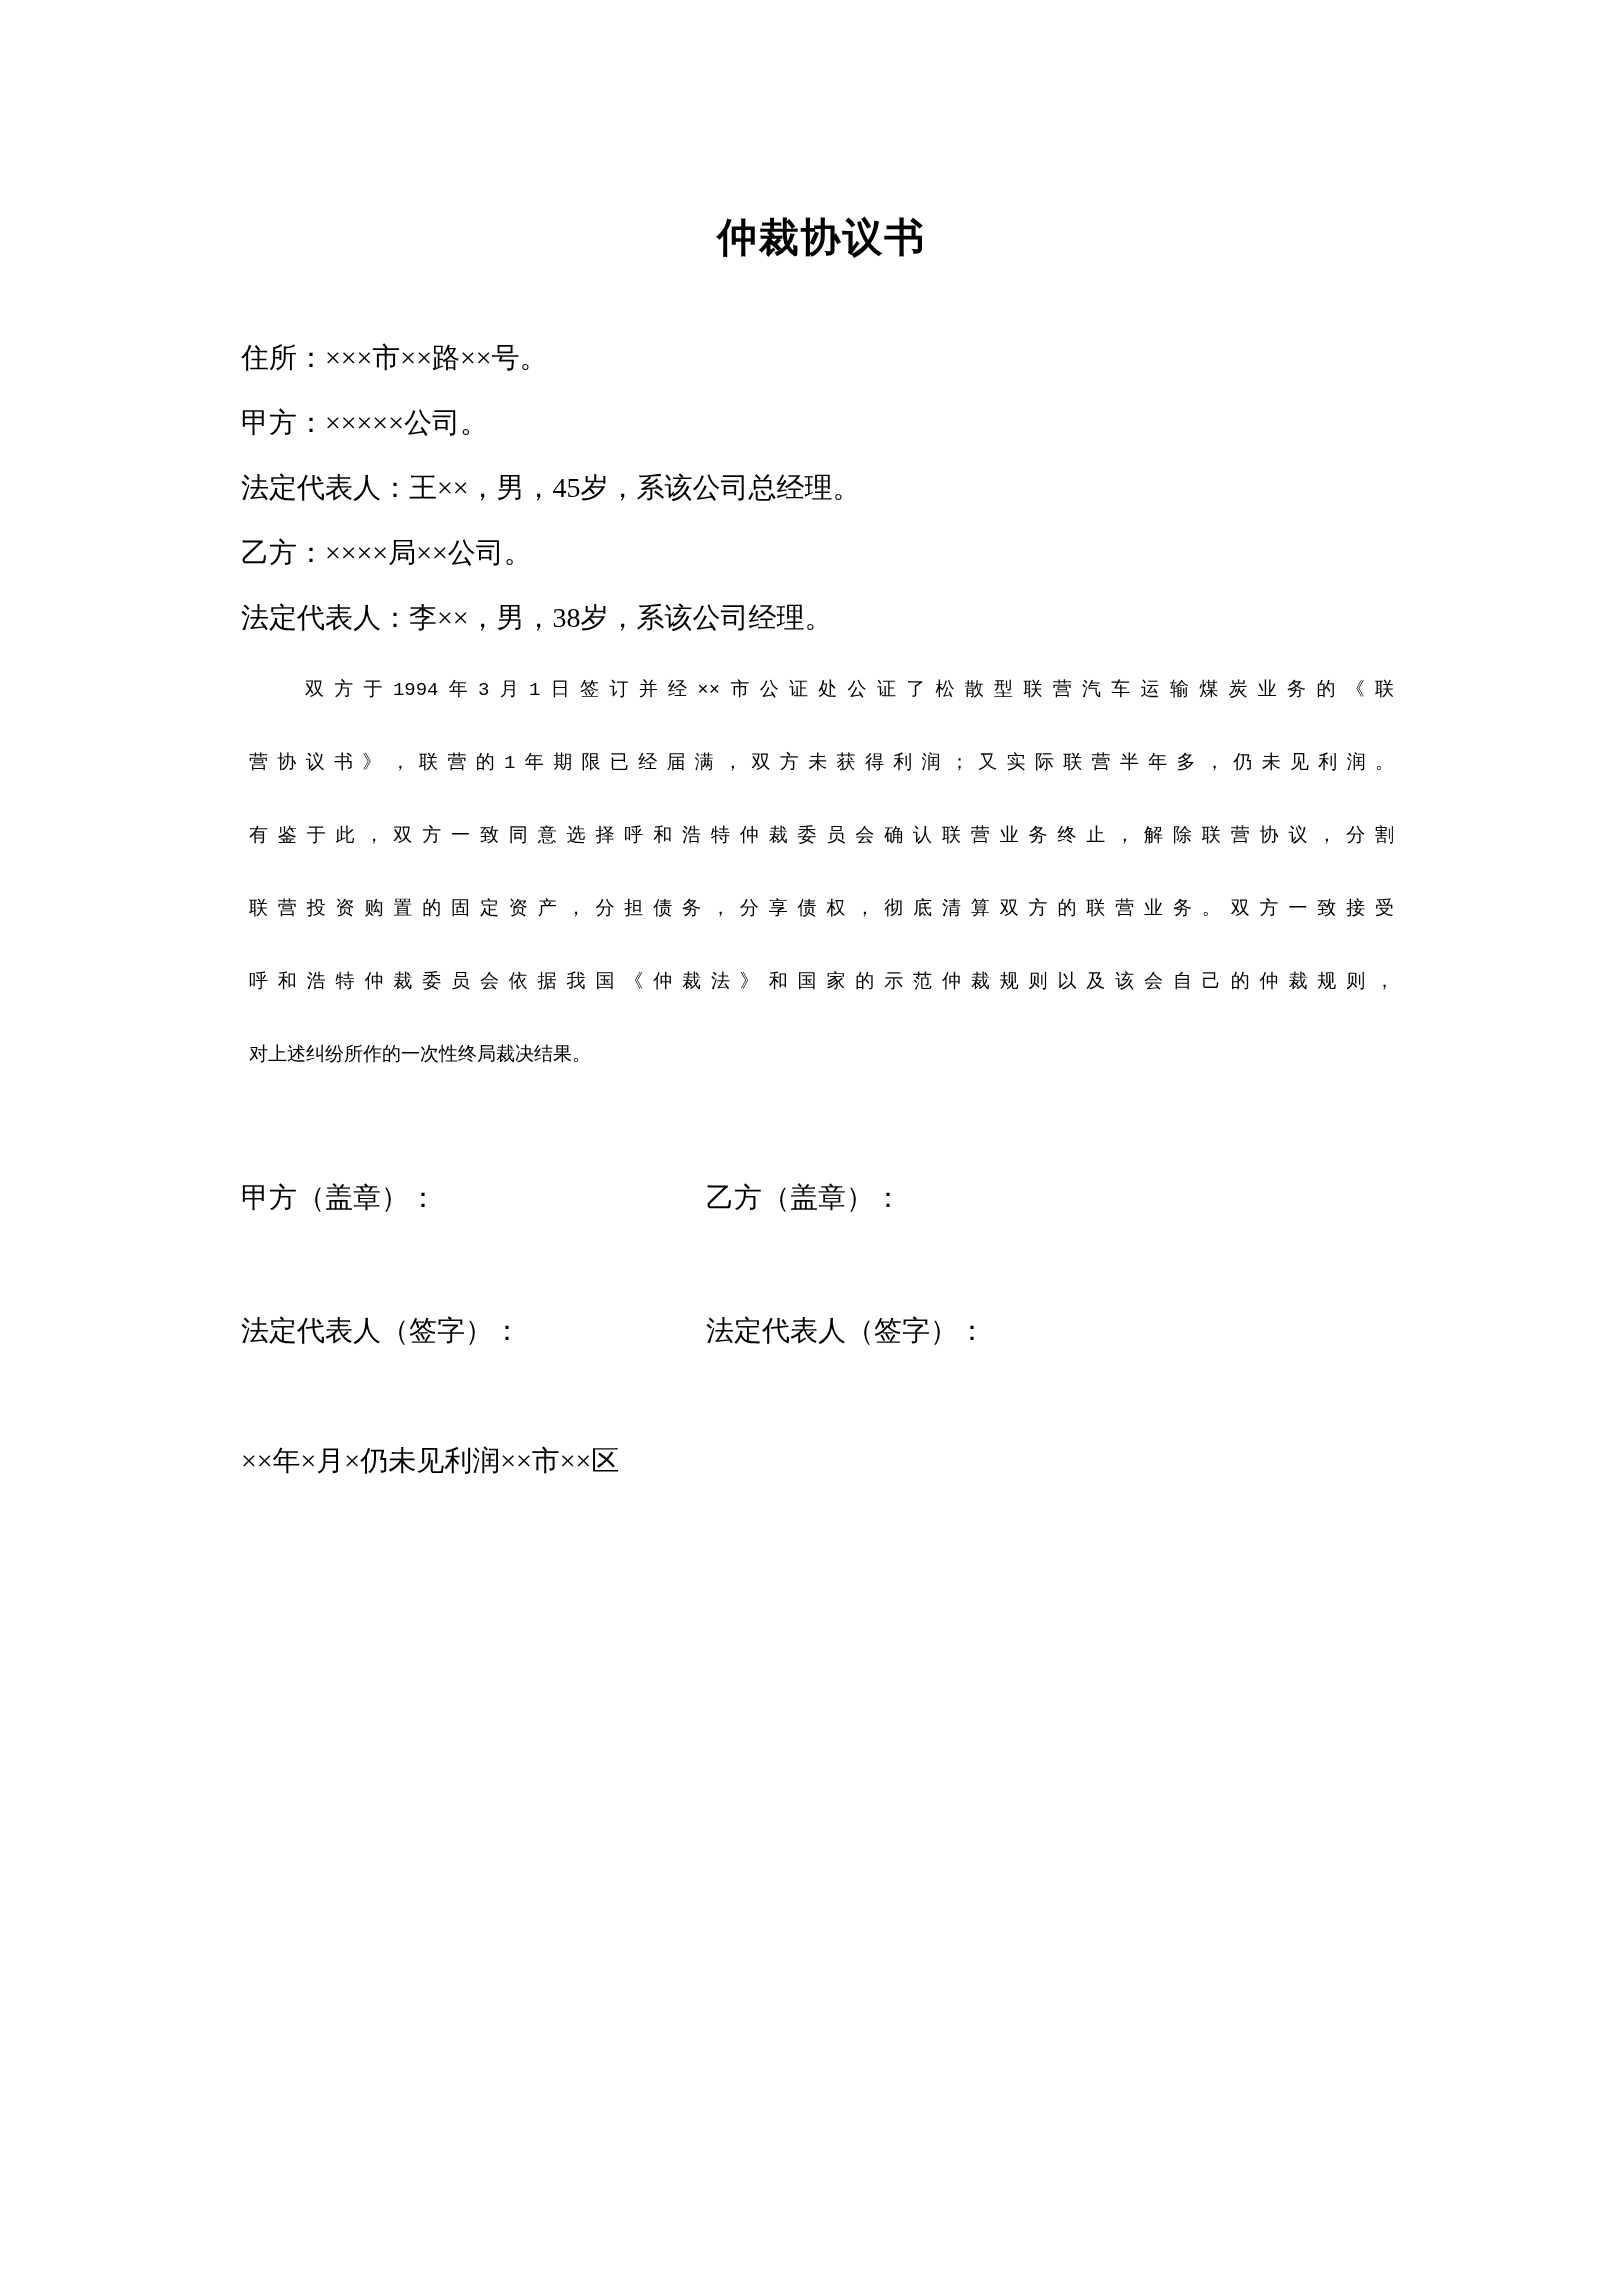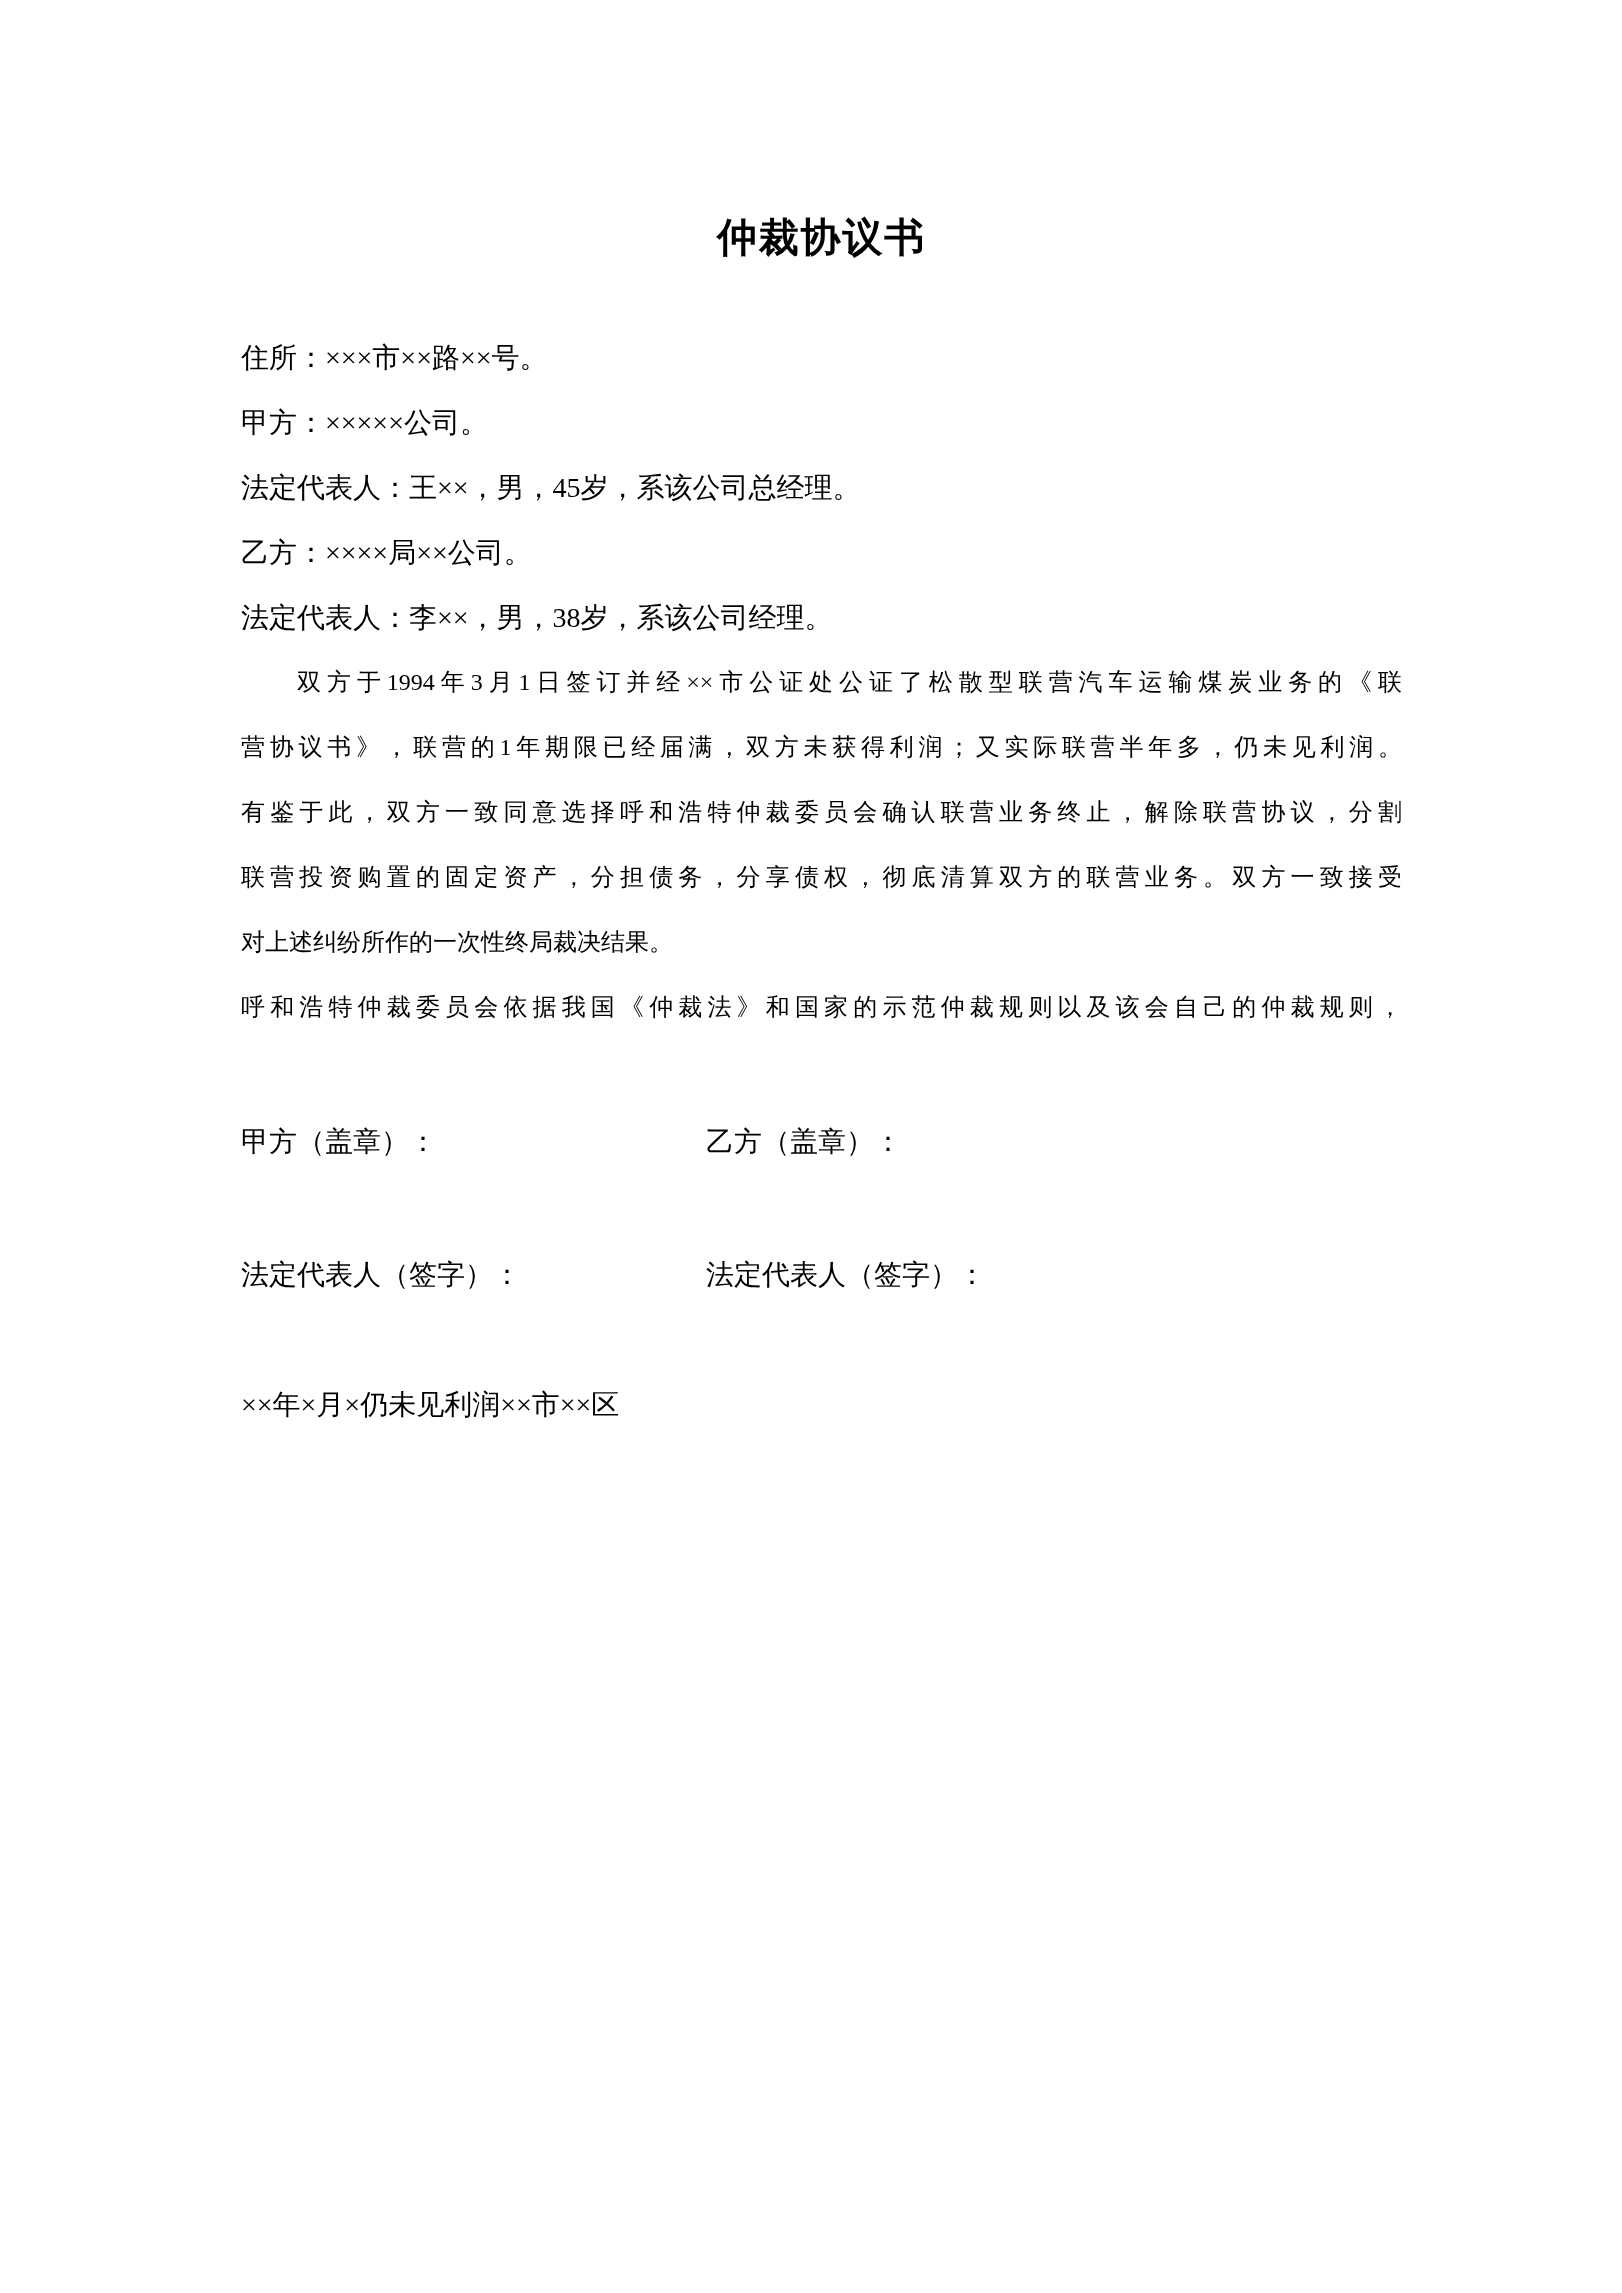--- a/index.html
+++ b/index.html
@@ -30,25 +30,26 @@
   .intro {
     margin-top: 65px;
   }
   .line {
     margin: 0;
     font-size: 28px;
     line-height: 65px;
     white-space: nowrap;
   }
   .pline {
-    margin: 0;
-    font-size: 24px;
+    margin: 8px;
+    font-size: 19px;
     line-height: 65px;
     text-align: justify;
     text-align-last: justify;
+    font-family: Liberation Mono, monospace;
   }
   .pline.indent {
     text-indent: 56px;
   }
   .pline.pline-last {
     text-align-last: left;
   }
   .spacer-1 { height: 69px; }
   .spacer-2 { height: 68px; }
   .spacer-3 { height: 65px; }
@@ -76,22 +77,22 @@
       <p class="line">法定代表人：王××，男，45岁，系该公司总经理。</p>
       <p class="line">乙方：××××局××公司。</p>
       <p class="line">法定代表人：李××，男，38岁，系该公司经理。</p>
     </div>
 
     <div>
       <p class="pline indent">双方于1994年3月1日签订并经××市公证处公证了松散型联营汽车运输煤炭业务的《联</p>
       <p class="pline">营协议书》，联营的1年期限已经届满，双方未获得利润；又实际联营半年多，仍未见利润。</p>
       <p class="pline">有鉴于此，双方一致同意选择呼和浩特仲裁委员会确认联营业务终止，解除联营协议，分割</p>
       <p class="pline">联营投资购置的固定资产，分担债务，分享债权，彻底清算双方的联营业务。双方一致接受</p>
+      <p class="pline">呼和浩特仲裁委员会依据我国《仲裁法》和国家的示范仲裁规则以及该会自己的仲裁规则，</p>
       <p class="pline pline-last">对上述纠纷所作的一次性终局裁决结果。</p>
-      <p class="pline">呼和浩特仲裁委员会依据我国《仲裁法》和国家的示范仲裁规则以及该会自己的仲裁规则，</p>
     </div>
 
     <div class="spacer-1"></div>
 
     <div class="sig-row">
       <span>甲方（盖章）：</span>
       <span>乙方（盖章）：</span>
     </div>
 
     <div class="spacer-2"></div>

